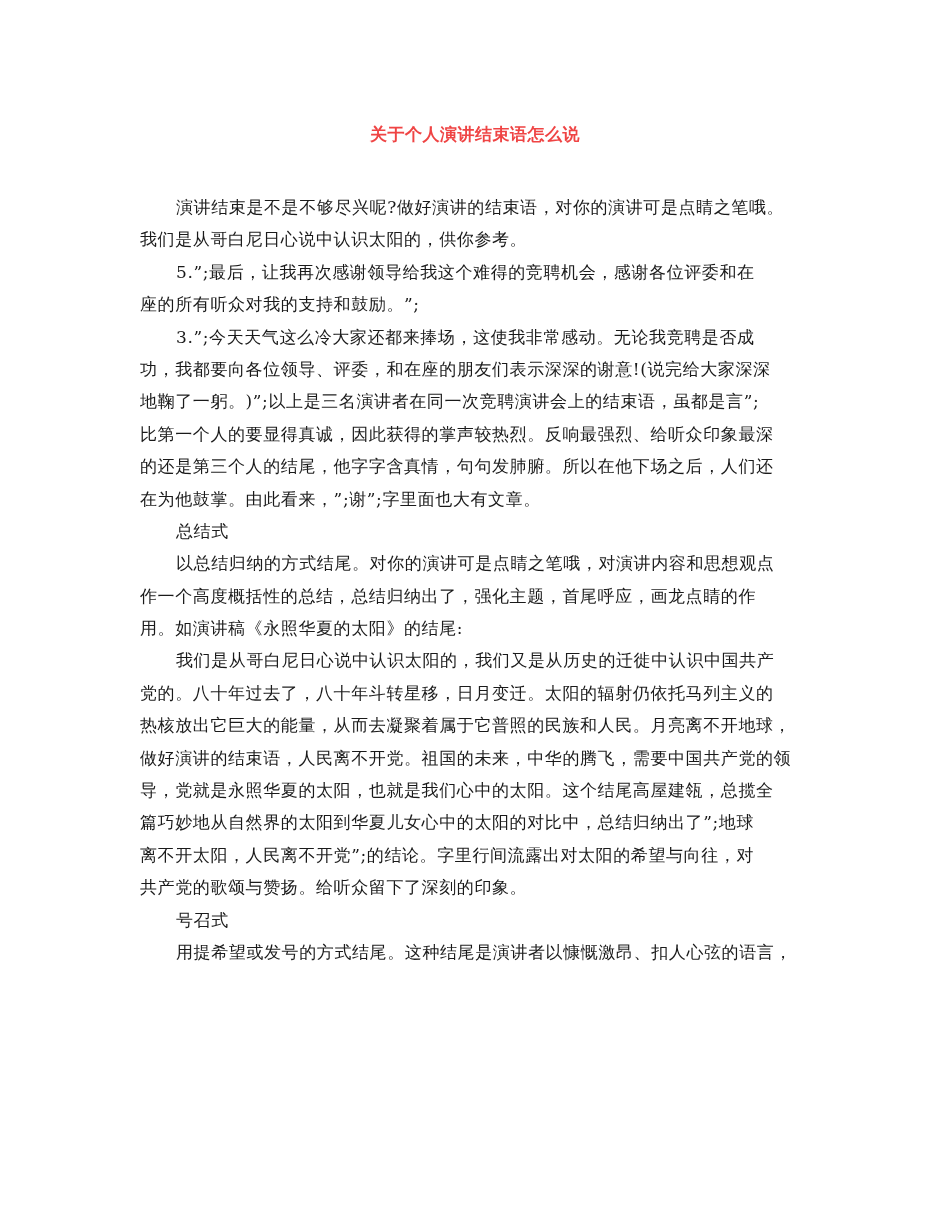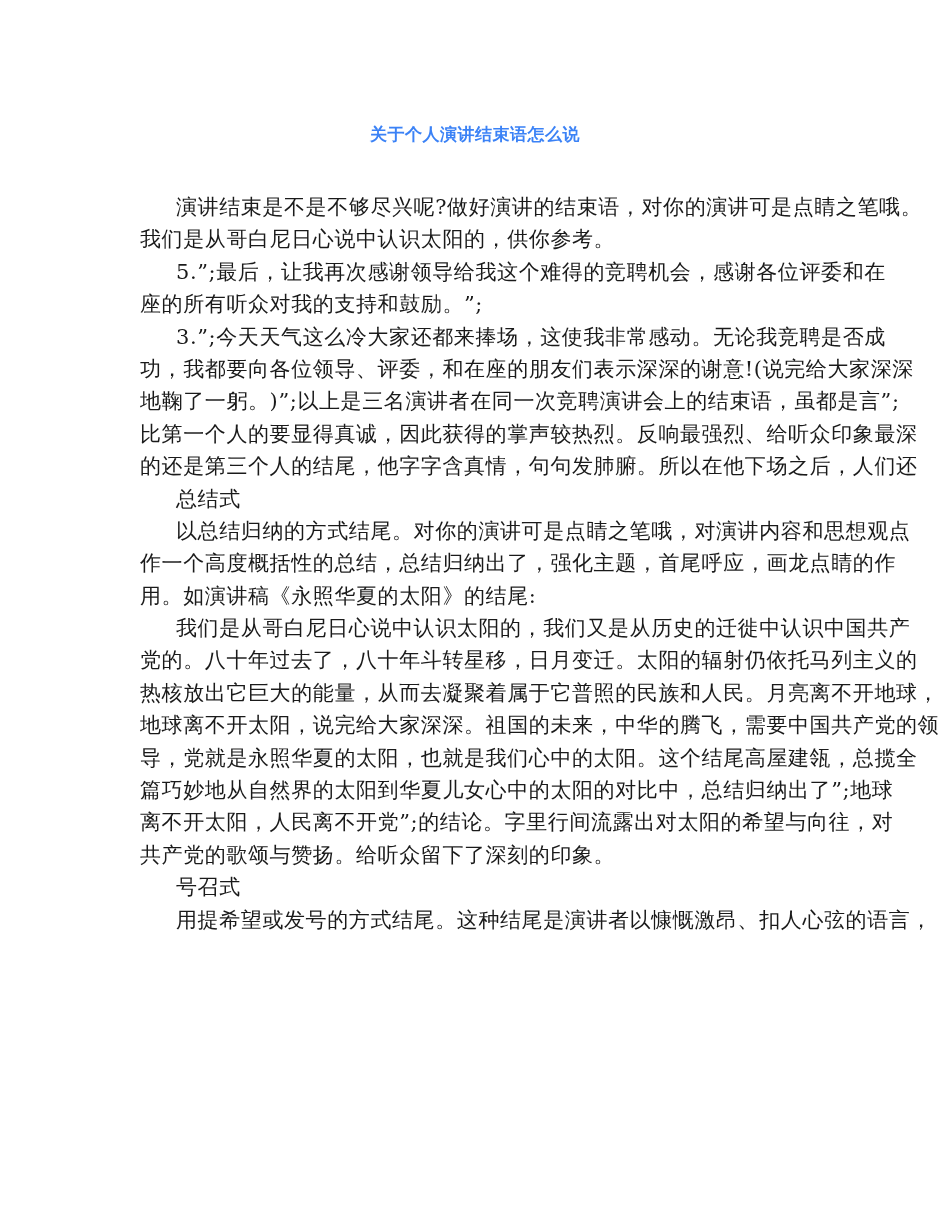--- a/index.html
+++ b/index.html
@@ -22,37 +22,37 @@
       width: 950px;
       height: 1230px;
       background: #ffffff;
     }
     .title {
       position: absolute;
       top: 122px;
       left: 0;
       width: 950px;
       text-align: center;
-      color: #3b82f6;
+      color: #ef4444;
       font-family: "DejaVu Sans", "Liberation Sans", sans-serif;
       font-weight: bold;
       font-size: 17px;
       letter-spacing: 0.5px;
       line-height: 24px;
     }
     .body-text {
       position: absolute;
       left: 140px;
       top: 191px;
       width: 700px;
     }
     .line {
       height: 32.4px;
       line-height: 32.4px;
-      font-size: 21px;
+      font-size: 17px;
       white-space: nowrap;
       letter-spacing: 0.6px;
     }
     .line.indent {
       padding-left: 36px;
     }
   </style>
 </head>
 <body>
 
@@ -62,28 +62,29 @@
   <div class="body-text">
     <div class="line indent">演讲结束是不是不够尽兴呢?做好演讲的结束语，对你的演讲可是点睛之笔哦。</div>
     <div class="line">我们是从哥白尼日心说中认识太阳的，供你参考。</div>
     <div class="line indent">5.”;最后，让我再次感谢领导给我这个难得的竞聘机会，感谢各位评委和在</div>
     <div class="line">座的所有听众对我的支持和鼓励。”;</div>
     <div class="line indent">3.”;今天天气这么冷大家还都来捧场，这使我非常感动。无论我竞聘是否成</div>
     <div class="line">功，我都要向各位领导、评委，和在座的朋友们表示深深的谢意!(说完给大家深深</div>
     <div class="line">地鞠了一躬。)”;以上是三名演讲者在同一次竞聘演讲会上的结束语，虽都是言”;</div>
     <div class="line">比第一个人的要显得真诚，因此获得的掌声较热烈。反响最强烈、给听众印象最深</div>
     <div class="line">的还是第三个人的结尾，他字字含真情，句句发肺腑。所以在他下场之后，人们还</div>
+    <div class="line">在为他鼓掌。由此看来，”;谢”;字里面也大有文章。</div>
     <div class="line indent">总结式</div>
     <div class="line indent">以总结归纳的方式结尾。对你的演讲可是点睛之笔哦，对演讲内容和思想观点</div>
     <div class="line">作一个高度概括性的总结，总结归纳出了，强化主题，首尾呼应，画龙点睛的作</div>
     <div class="line">用。如演讲稿《永照华夏的太阳》的结尾:</div>
     <div class="line indent">我们是从哥白尼日心说中认识太阳的，我们又是从历史的迁徙中认识中国共产</div>
     <div class="line">党的。八十年过去了，八十年斗转星移，日月变迁。太阳的辐射仍依托马列主义的</div>
     <div class="line">热核放出它巨大的能量，从而去凝聚着属于它普照的民族和人民。月亮离不开地球，</div>
-    <div class="line">地球离不开太阳，说完给大家深深。祖国的未来，中华的腾飞，需要中国共产党的领</div>
+    <div class="line">做好演讲的结束语，人民离不开党。祖国的未来，中华的腾飞，需要中国共产党的领</div>
     <div class="line">导，党就是永照华夏的太阳，也就是我们心中的太阳。这个结尾高屋建瓴，总揽全</div>
     <div class="line">篇巧妙地从自然界的太阳到华夏儿女心中的太阳的对比中，总结归纳出了”;地球</div>
     <div class="line">离不开太阳，人民离不开党”;的结论。字里行间流露出对太阳的希望与向往，对</div>
     <div class="line">共产党的歌颂与赞扬。给听众留下了深刻的印象。</div>
     <div class="line indent">号召式</div>
     <div class="line indent">用提希望或发号的方式结尾。这种结尾是演讲者以慷慨激昂、扣人心弦的语言，</div>
   </div>
 </div>
 
 </body></html>

